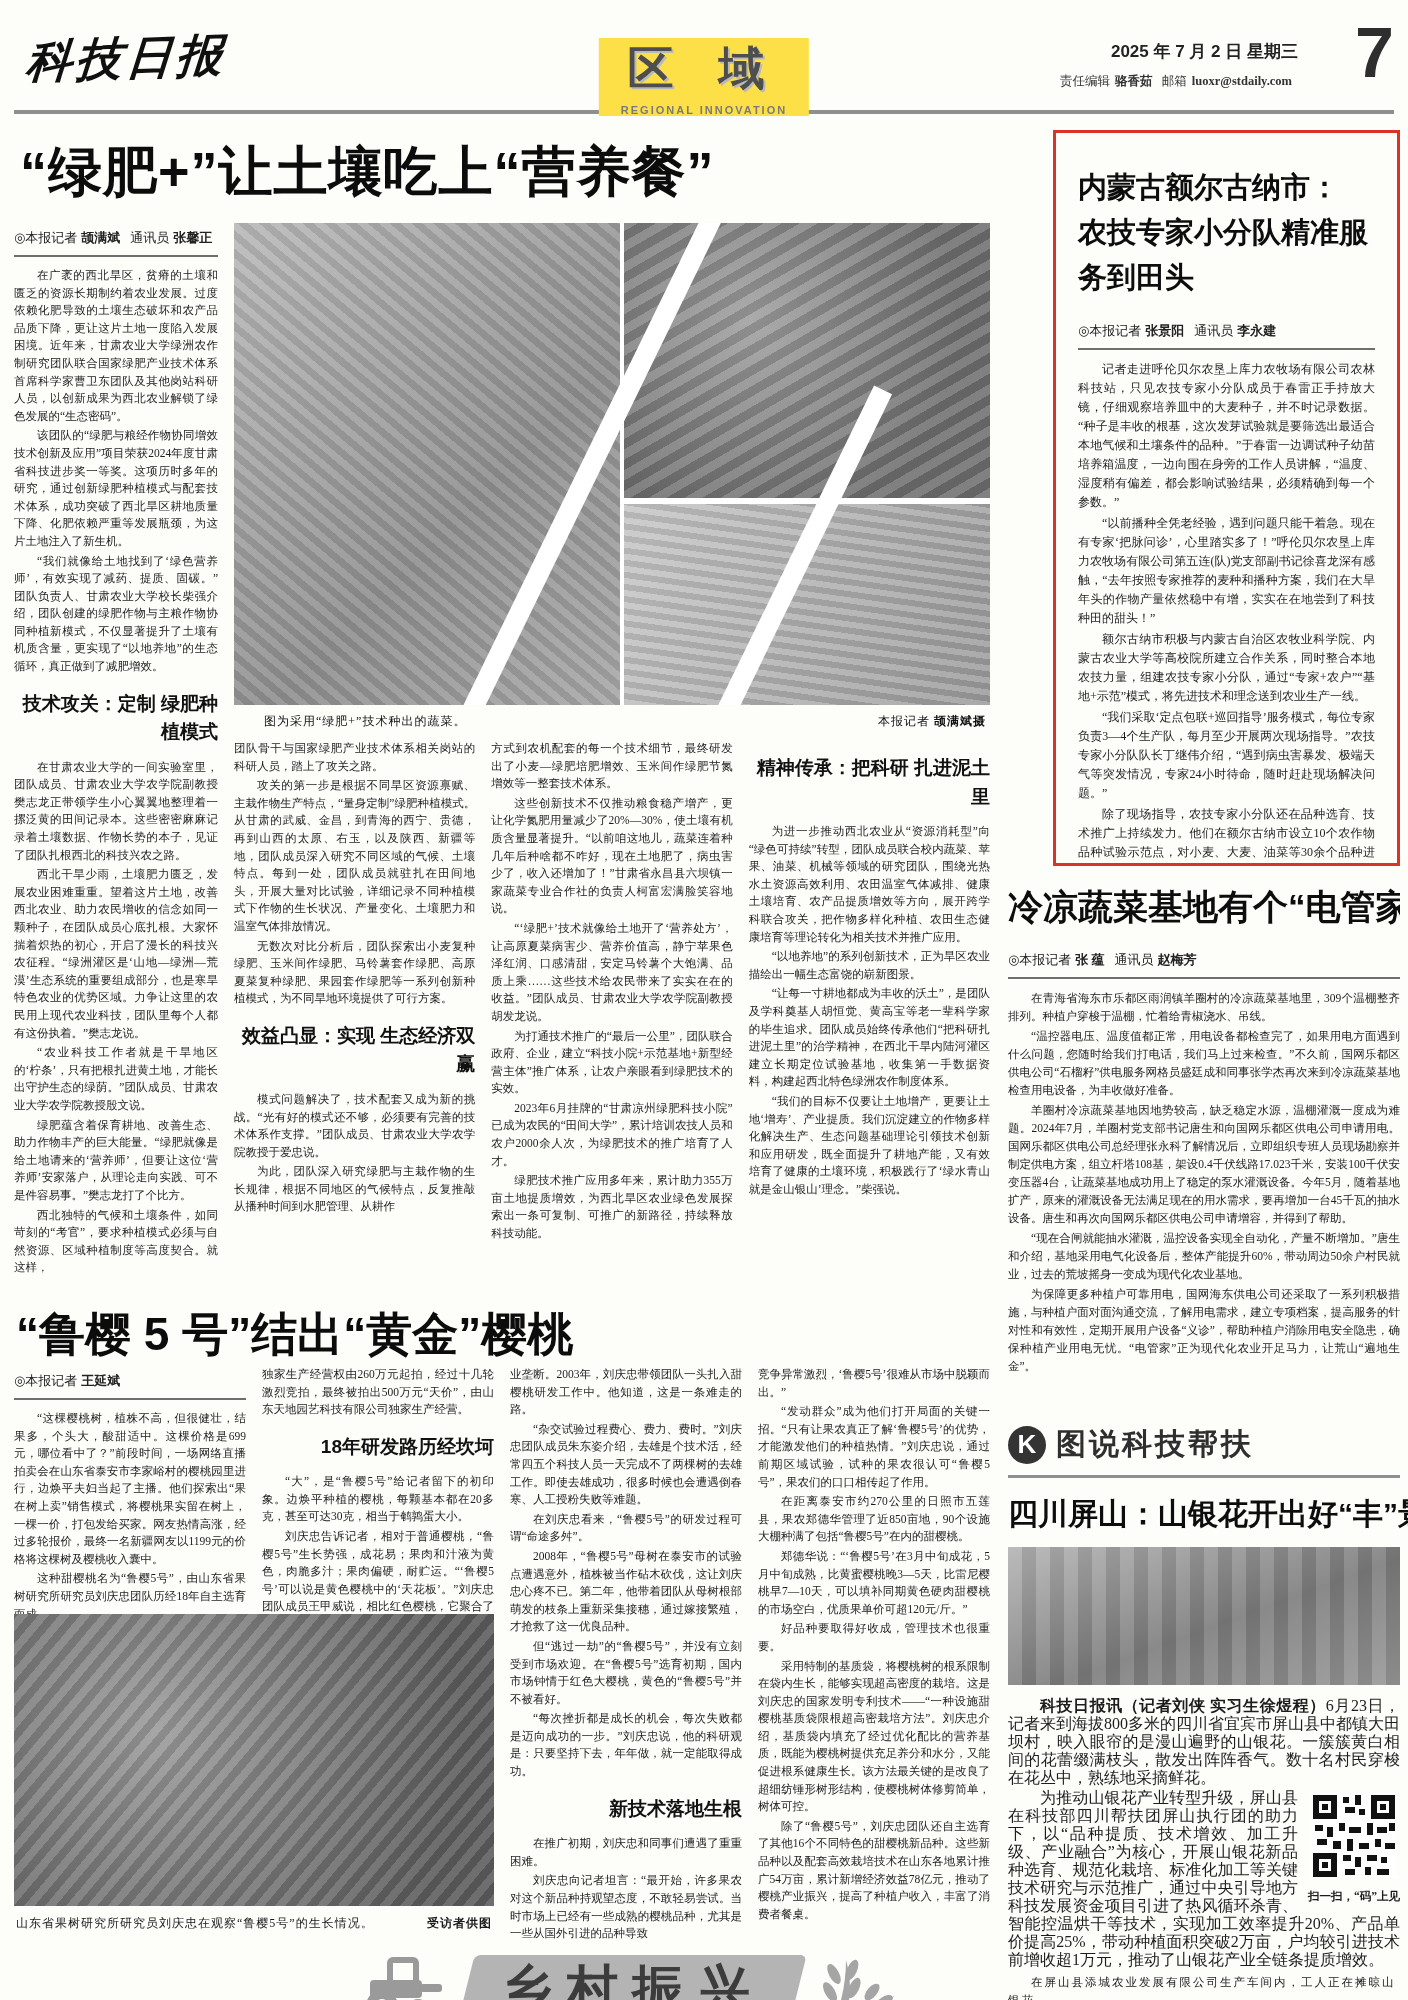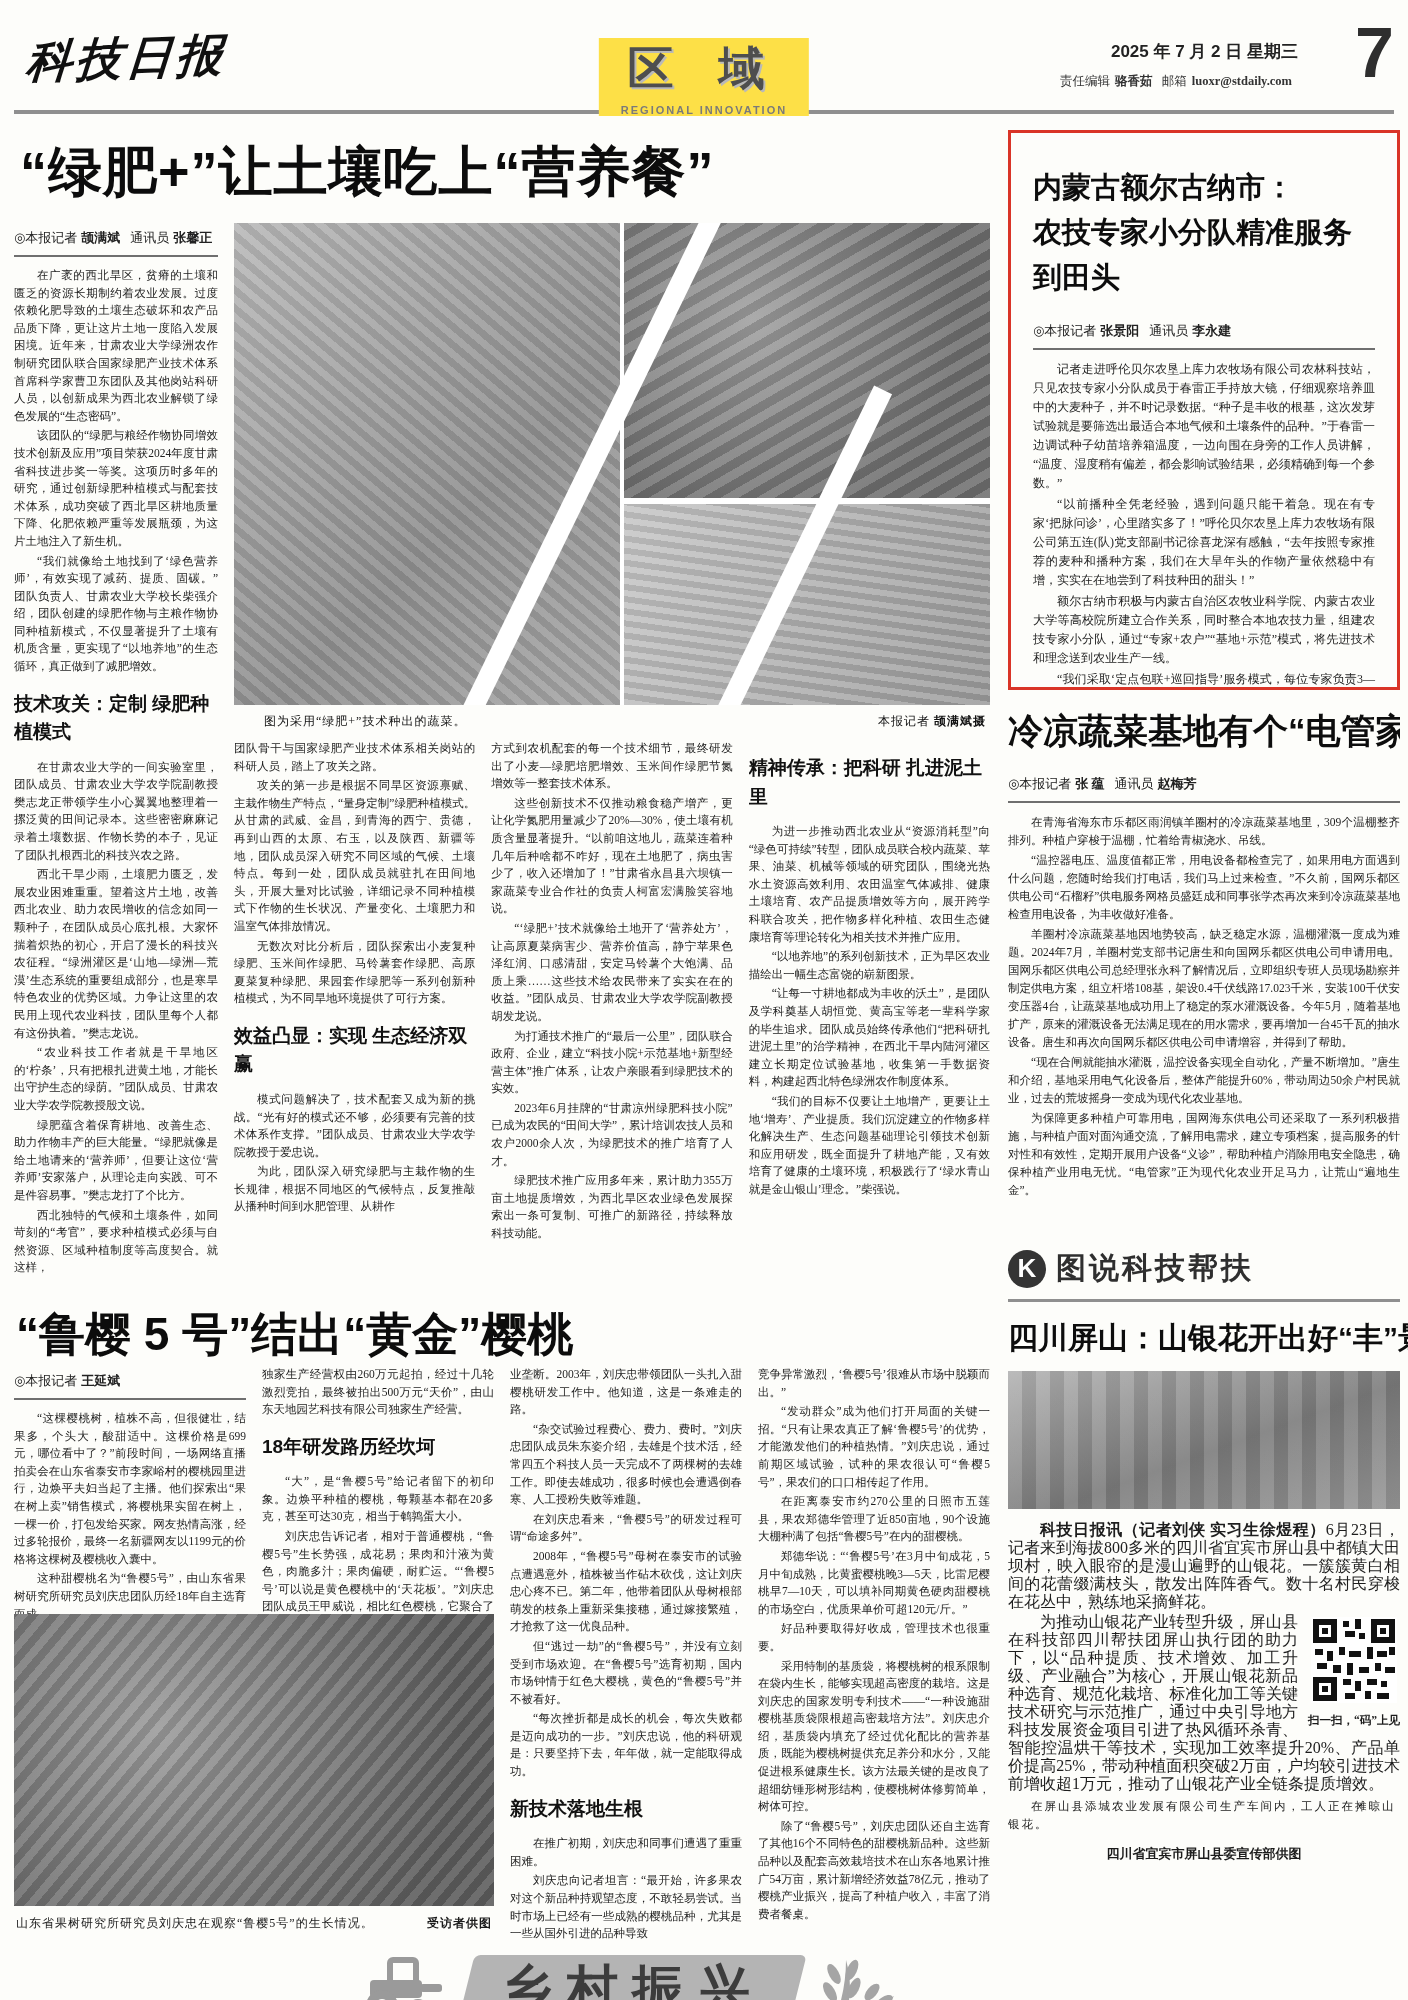--- a/index.html
+++ b/index.html
@@ -23,21 +23,21 @@
   .mast-rule{position:absolute;left:0;right:0;bottom:6px;height:4px;background:#8f8f8f;}
   
   .content{display:flex;gap:18px;margin-top:10px;}
   .left-zone{width:976px;flex:0 0 auto;}
   .right-zone{width:392px;flex:0 0 auto;}
   p.np{margin:0 0 2px 0;font-size:11.5px;line-height:17.6px;text-align:justify;text-indent:2em;color:#1d1d1d;}
   p.np.cont{text-indent:0;}
   .byline{font-size:13px;color:#222;padding:6px 0 8px 0;border-bottom:2px solid #6f6f6f;margin-bottom:10px;white-space:nowrap;}
   .byline .nm{font-weight:700;margin:0 10px 0 4px;}
   .subhead{font-family:"Liberation Sans","DejaVu Sans",sans-serif;font-size:19px;font-weight:900;color:#111;
-        text-align:left;line-height:1.5;margin:14px 0 12px 0;}
+        text-align:right;line-height:1.5;margin:14px 0 12px 0;}
   
   .art-main .headline{font-family:"Liberation Sans","DejaVu Sans",sans-serif;font-size:54px;font-weight:900;
         letter-spacing:1px;color:#0c0c0c;margin:6px 0 14px 6px;white-space:nowrap;}
   .main-body{display:flex;gap:16px;}
   .mcol1{width:204px;flex:0 0 auto;height:1058px;overflow:hidden;}
   .main-right{flex:1;}
   .collage{position:relative;height:482px;overflow:hidden;background:#fff;}
   .collage .ph{position:absolute;box-sizing:border-box;}
   .ph-a{left:0;top:0;width:51%;height:100%;background:
         repeating-linear-gradient(40deg,rgba(255,255,255,.10) 0 7px,rgba(0,0,0,.07) 7px 14px),
@@ -50,21 +50,21 @@
         linear-gradient(115deg,#c6c6c6,#9a9a9a);}
   .stripe{position:absolute;background:#fff;width:20px;height:130%;top:-15%;}
   .s1{left:46%;transform:rotate(26deg);}
   .s2{left:72%;top:30%;height:90%;transform:rotate(26deg);}
   .caption-row{display:flex;justify-content:space-between;font-size:12px;letter-spacing:1px;
         padding:8px 4px 10px 30px;color:#111;}
   .caption-row .credit b{font-weight:700;}
   .under-cols{display:flex;gap:16px;height:548px;overflow:hidden;}
   .under-cols .ucol{flex:1;overflow:hidden;}
   
-  .redbox{box-sizing:border-box;border:3px solid #d93427;padding:28px 22px 28px 22px;height:560px;overflow:hidden;}
+  .redbox{box-sizing:border-box;border:3px solid #d93427;padding:28px 22px 28px 22px;height:736px;overflow:hidden;margin-left:45px;}
   .redbox .rb-headline{font-family:"Liberation Sans","DejaVu Sans",sans-serif;font-size:29px;font-weight:900;
         color:#0d0d0d;line-height:1.55;margin:4px 0 16px 0;}
   .redbox p.np{font-size:12px;line-height:19px;}
   
   .art-power{margin-top:16px;height:532px;overflow:hidden;}
   .art-power .pw-headline{font-family:"Liberation Sans","DejaVu Sans",sans-serif;font-size:35px;font-weight:900;
         color:#0d0d0d;margin:2px 0 14px 0;white-space:nowrap;}
   .art-power p.np{font-size:11.5px;line-height:18px;}
   
   .photo-news{margin-top:10px;}

